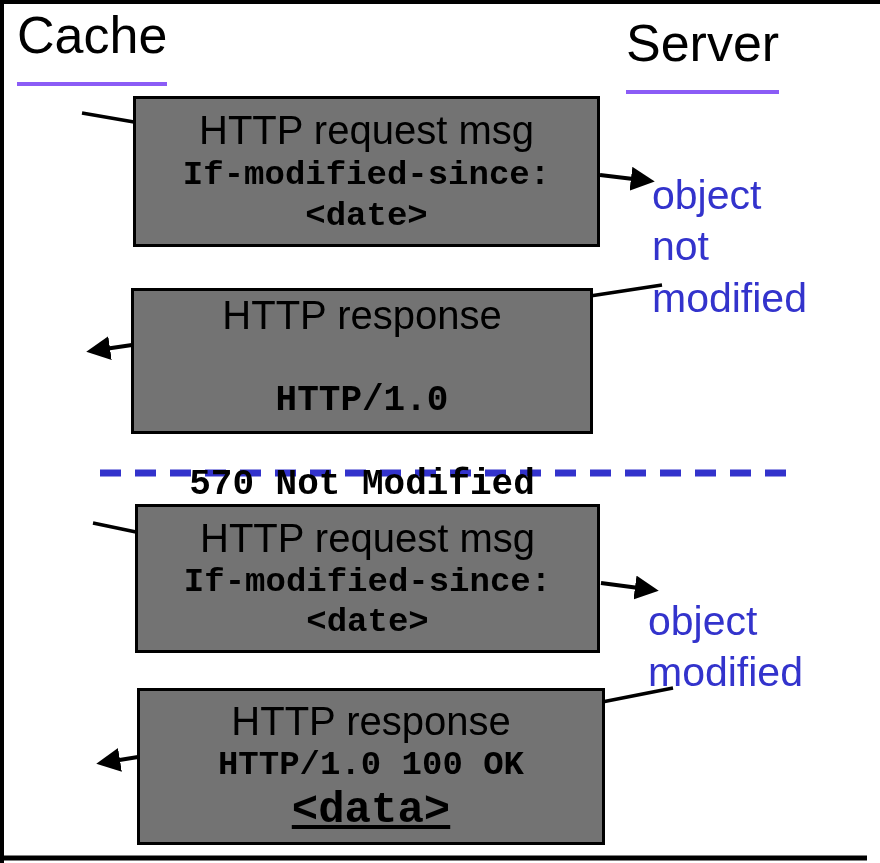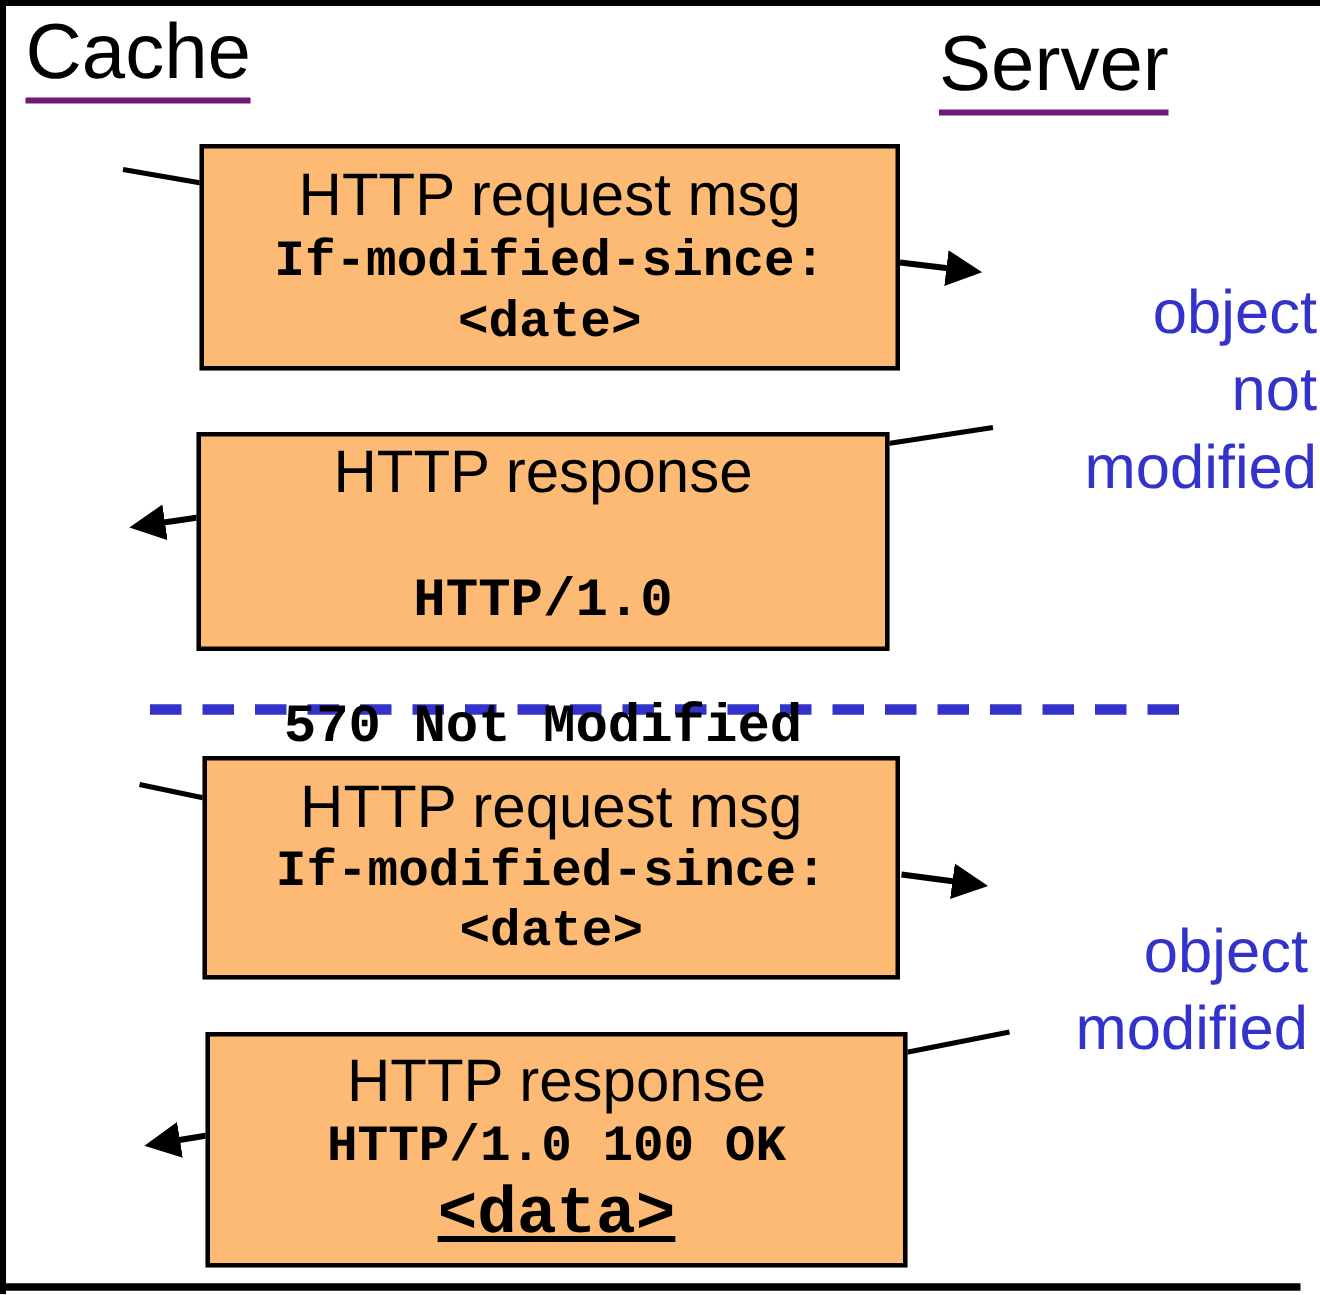--- a/index.html
+++ b/index.html
@@ -22,32 +22,32 @@
     width: 880px;
     height: 863px;
     pointer-events: none;
   }
   .title {
     position: absolute;
     display: inline-block;
     font-size: 52px;
     line-height: 1.05;
     color: #000000;
-    border-bottom: 4px solid #701a75;
-    padding-bottom: 2px;
+    border-bottom: 4px solid #8b5cf6;
+    padding-bottom: 19px;
     white-space: nowrap;
   }
   .title.cache  { left: 17px;  top: 8px;  }
   .title.server { left: 626px; top: 16px;  }
 
   .msgbox {
     position: absolute;
     box-sizing: border-box;
     border: 3px solid #000000;
-    background: #fdba74;
+    background: #737373;
     display: flex;
     flex-direction: column;
     justify-content: space-evenly;
     align-items: center;
     text-align: center;
     padding: 4px 2px;
   }
   .box1 { left: 133px; top: 96px;  width: 467px; height: 151px; }
   .box2 { left: 131px; top: 288px; width: 462px; height: 146px; }
   .box3 { left: 135px; top: 504px; width: 465px; height: 149px; }
@@ -69,23 +69,22 @@
   }
   .m34 { font-size: 34px; }
   .m36 { font-size: 36px; margin-top: 48px; }
   .m44 { font-size: 44px; text-decoration: underline; }
 
   .annot {
     position: absolute;
     color: #3333CC;
     font-size: 41px;
     line-height: 1.25;
-    text-align: right;
+    text-align: left;
     white-space: pre-line;
-    margin-top: 13px;
   }
   .annot.a1 { left: 652px; top: 170px; width: 226px; }
   .annot.a2 { left: 648px; top: 596px; width: 224px; }
 </style>
 </head>
 <body>
 
 <div class="slide">
 
   <svg class="overlay" width="880" height="863" viewBox="0 0 880 863" xmlns="http://www.w3.org/2000/svg">

